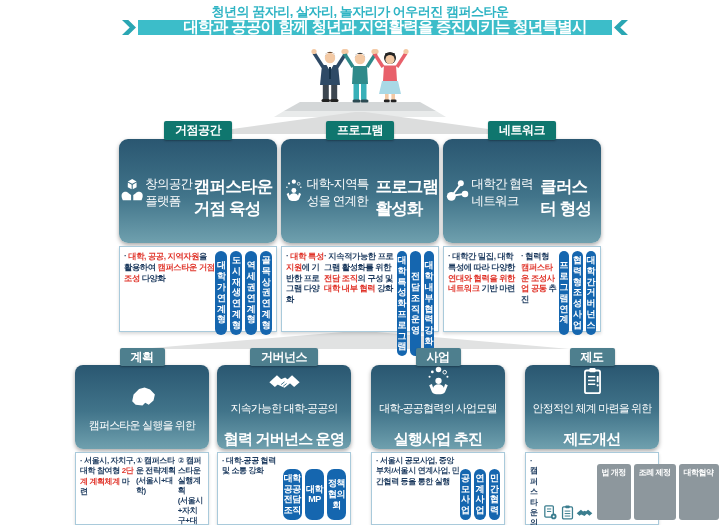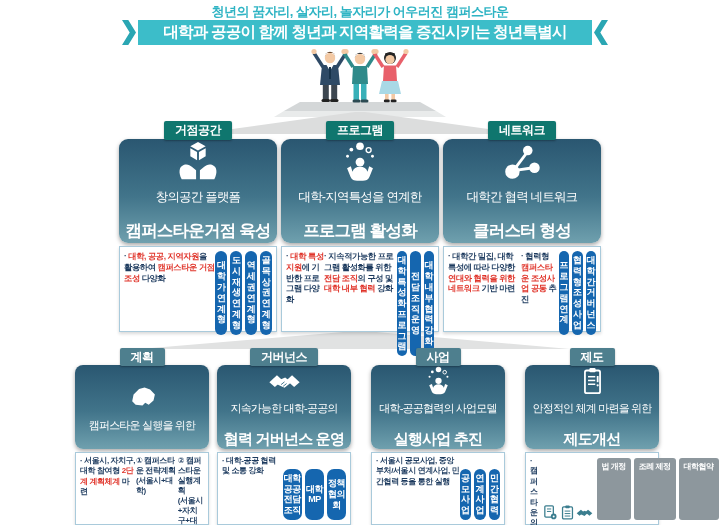--- a/index.html
+++ b/index.html
@@ -1,35 +1,35 @@
 <!DOCTYPE html>
 <html><head>
 <meta charset="utf-8">
 <style>
   html,body{margin:0;padding:0;background:#fff;}
   .canvas{position:relative;width:720px;height:525px;background:#fff;overflow:hidden;
           font-family:"Liberation Sans","DejaVu Sans",sans-serif;}
   .tagline{position:absolute;top:3px;left:0;right:0;text-align:center;
            color:#2fb4c4;font-weight:bold;font-size:13px;letter-spacing:-0.5px;}
-  .banner{position:absolute;left:138px;top:20px;width:454px;height:25px;background:#3cbdc9;
+  .banner{position:absolute;left:138px;top:20px;width:454px;height:15px;background:#3cbdc9;
           display:flex;align-items:center;justify-content:center;color:#fff;font-weight:bold;
-          font-size:15.5px;letter-spacing:-0.8px;}
+          font-size:15.5px;letter-spacing:-0.8px;padding-left:20px;}
   .wing{position:absolute;top:0;width:14px;height:100%;background:#2aa6b3;}
   .wing.l{left:-16px;clip-path:polygon(0 0,45% 0,100% 50%,45% 100%,0 100%,55% 50%);}
   .wing.r{right:-16px;clip-path:polygon(100% 0,55% 0,0 50%,55% 100%,100% 100%,45% 50%);}
   .people{position:absolute;left:270px;top:44px;width:180px;height:74px;}
   .fan{position:absolute;}
   
   .card{position:absolute;display:flex;flex-direction:column;align-items:center;}
   .tab{background:#0f766e;color:#fff;font-weight:bold;font-size:12px;height:19px;line-height:19px;
        padding:0 11px;border-radius:2px;letter-spacing:-0.5px;z-index:2;box-shadow:0 1px 2px rgba(0,0,0,.3);}
   .tab.steel{background:#4e7f8e;height:18px;line-height:18px;}
   .tbox{width:158px;height:104px;border-radius:9px;margin-top:-1px;
         background:linear-gradient(180deg,#2a5771 0%,#41748a 55%,#6fa0ae 100%);
-        display:flex;flex-direction:column;align-items:center;justify-content:center;
+        display:flex;align-items:center;justify-content:center;
         box-shadow:0 2px 4px rgba(0,0,0,.35);}
   .bbox{width:134px;height:84px;border-radius:8px;margin-top:-1px;
         background:linear-gradient(180deg,#2a5771 0%,#41748a 55%,#6fa0ae 100%);
         display:flex;flex-direction:column;align-items:center;justify-content:center;
         box-shadow:0 2px 4px rgba(0,0,0,.35);}
   .t1{color:#fff;font-size:12.5px;letter-spacing:-0.8px;margin-top:3px;}
   .t2{color:#fff;font-size:16.5px;font-weight:bold;letter-spacing:-0.8px;margin-top:14px;}
   .bbox .t1{font-size:11px;}
   .bbox .t2{font-size:15px;}
   .wpanel{margin-top:3px;background:#fff;border:1px solid #a9cadb;box-sizing:border-box;
@@ -40,21 +40,21 @@
   .wpanel.bot .bl{font-size:8px;}
   .btnrow{display:flex;gap:3px;justify-content:center;margin-top:auto;margin-bottom:1px;align-items:stretch;}
   .bbtn{background:#1566af;color:#fff;font-weight:bold;font-size:9px;line-height:1.2;border-radius:7px;
         padding:4px 1px;flex:1;display:flex;align-items:center;justify-content:center;text-align:center;
         white-space:pre-line;letter-spacing:-0.5px;min-height:26px;}
   .bbtn.short{min-height:18px;border-radius:6px;}
   .divider{border-top:1px solid #c5d6e2;margin:3px 0;}
   .plan-item{font-size:8px;line-height:1.25;color:#1c3a5e;font-weight:bold;letter-spacing:-0.4px;white-space:pre-line;}
   .minirow{display:flex;justify-content:space-between;padding:0 4px;margin-top:auto;}
   .minirow svg{width:17px;height:17px;}
-  .glabelrow{display:flex;gap:3px;justify-content:center;margin-top:2px;margin-bottom:1px;}
+  .glabelrow{display:flex;gap:3px;justify-content:center;margin-top:8px;margin-bottom:1px;}
   .glabel{background:#8d979d;color:#fff;font-weight:bold;font-size:8px;border-radius:3px;
           padding:2.5px 5px;white-space:nowrap;letter-spacing:-0.5px;}
   .icon48{width:46px;height:46px;}
   .icon34{width:33px;height:33px;}
 </style>
 </head>
 <body>
 
 <div class="canvas">
 

